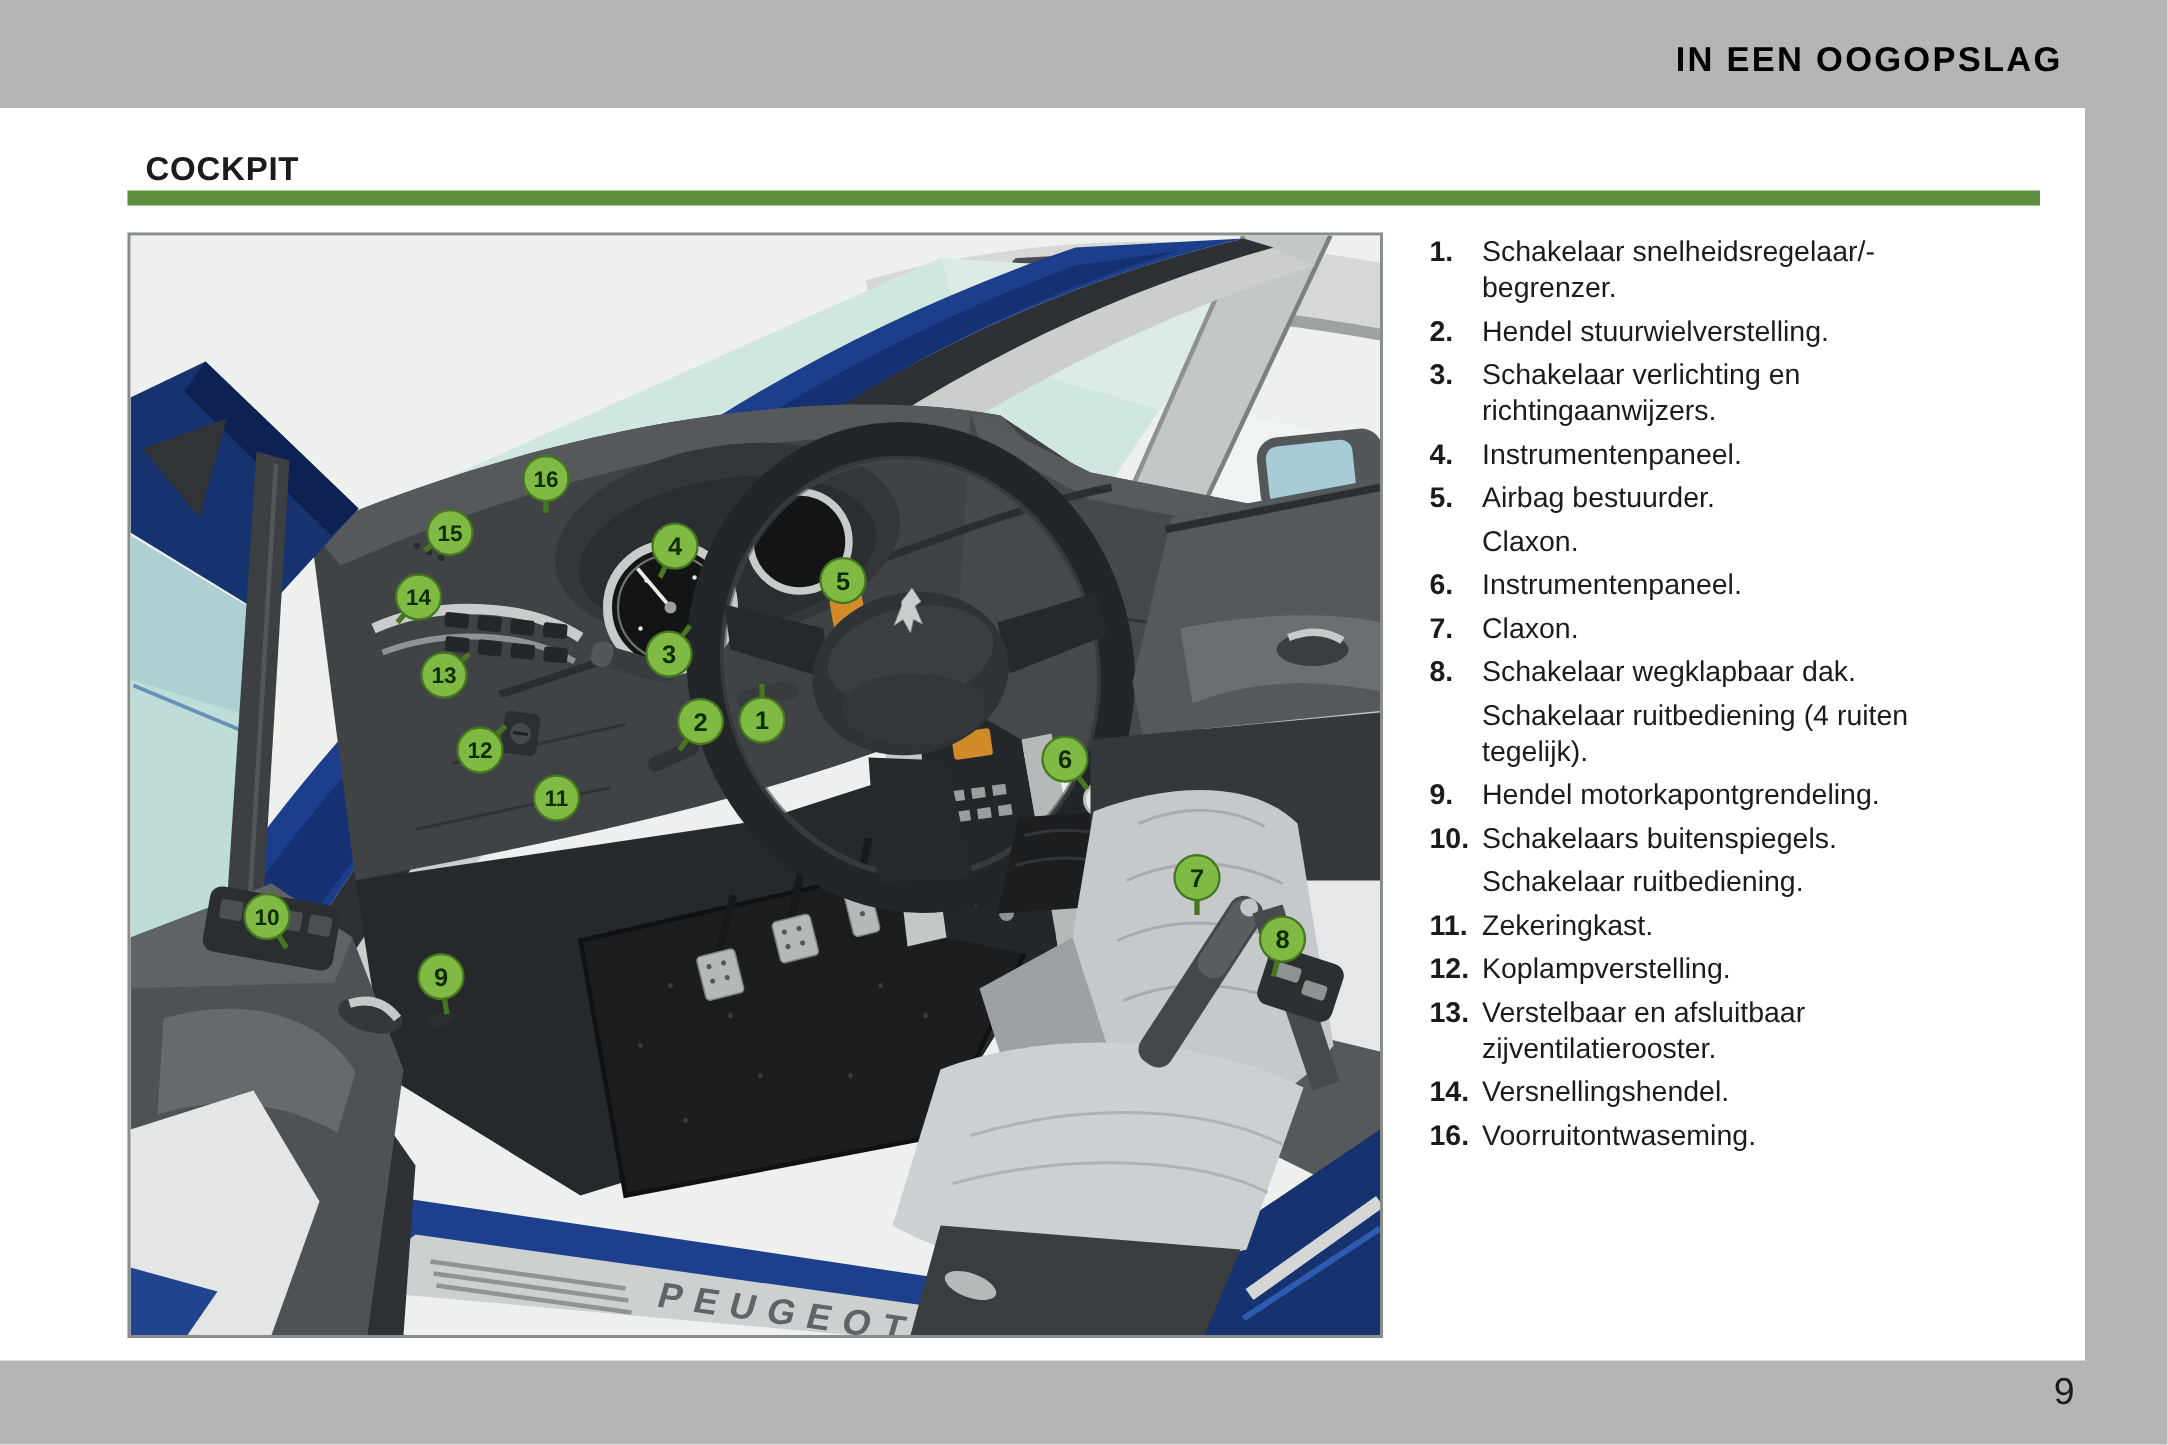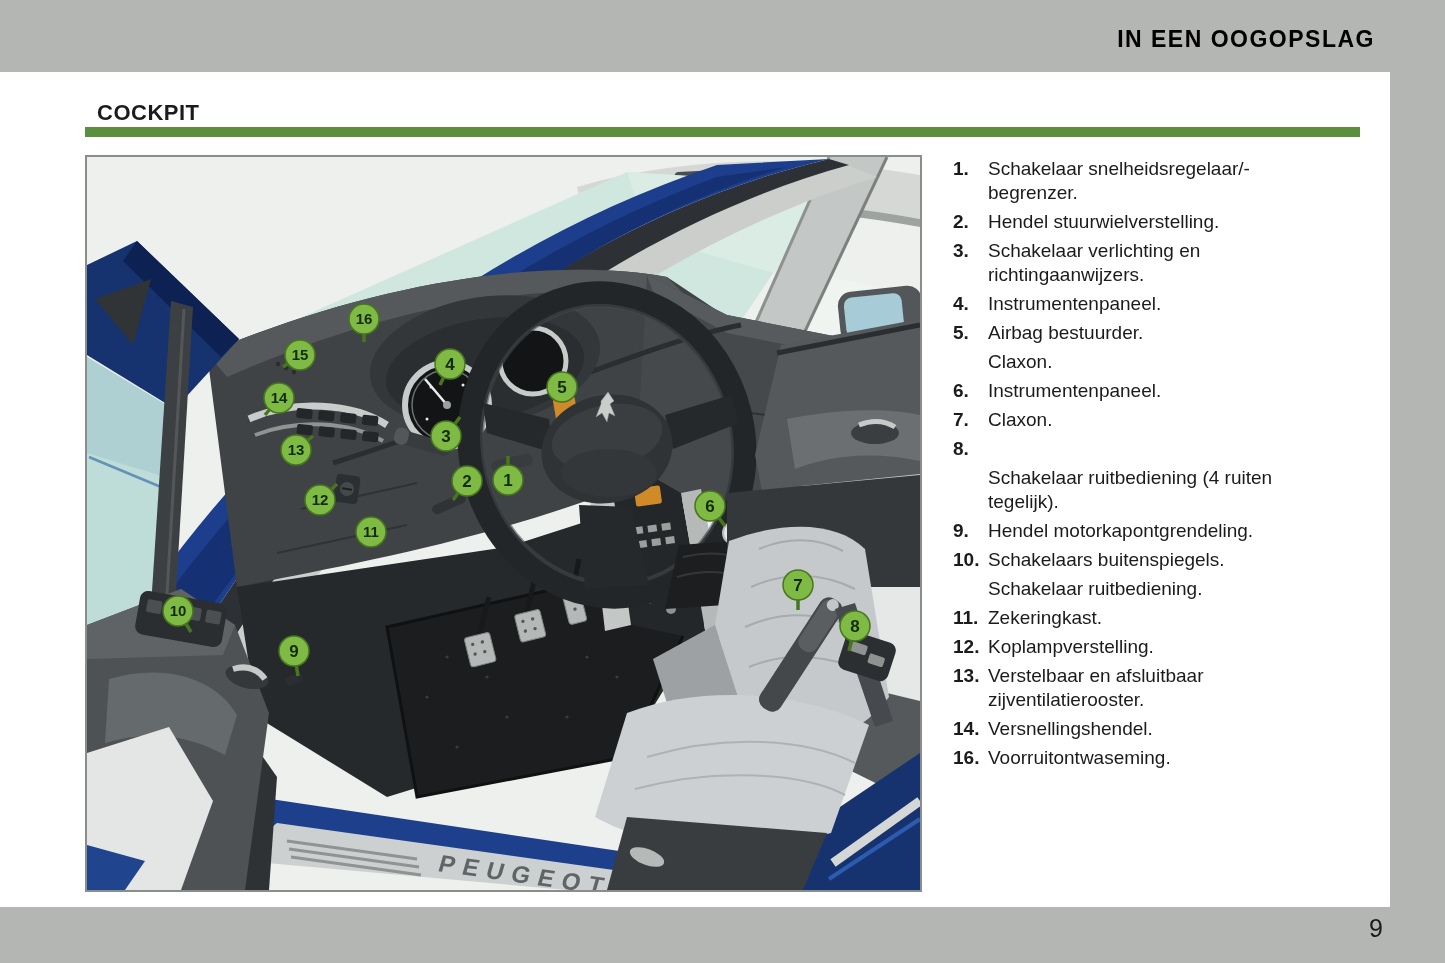--- a/index.html
+++ b/index.html
@@ -427,20 +427,21 @@
     <div class="legend-row">
       <span class="legend-num">6.</span>
       <span class="legend-text">Instrumentenpaneel.</span>
     </div>
     <div class="legend-row">
       <span class="legend-num">7.</span>
       <span class="legend-text">Claxon.</span>
     </div>
     <div class="legend-row">
       <span class="legend-num">8.</span>
+      <span class="legend-text">Schakelaar wegklapbaar dak.</span>
     </div>
     <div class="legend-row">
       <span class="legend-num"></span>
       <span class="legend-text">Schakelaar ruitbediening (4 ruiten
 tegelijk).</span>
     </div>
     <div class="legend-row">
       <span class="legend-num">9.</span>
       <span class="legend-text">Hendel motorkapontgrendeling.</span>
     </div>

